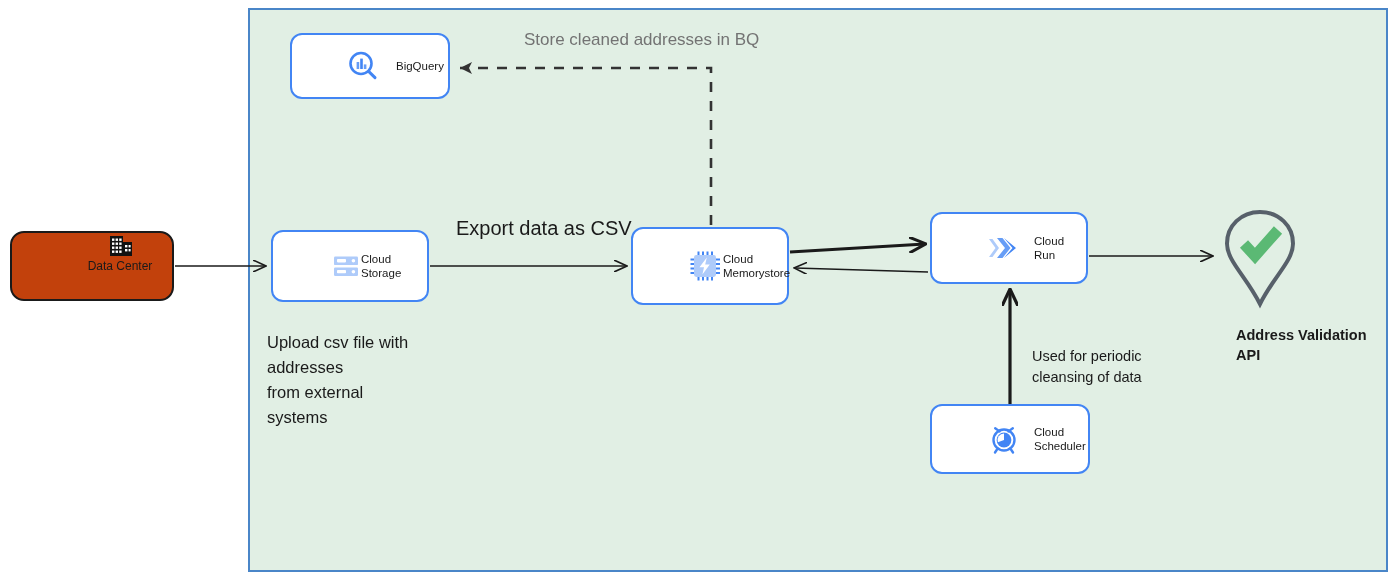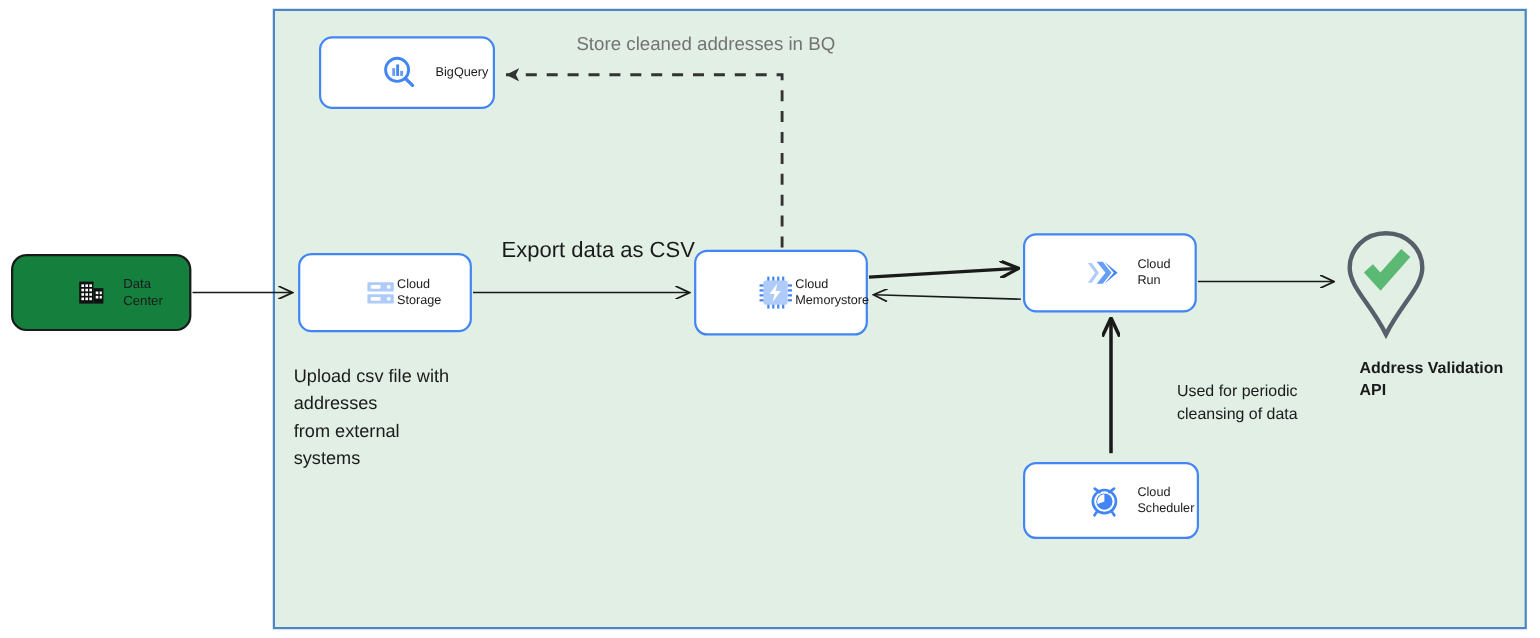--- a/index.html
+++ b/index.html
@@ -54,44 +54,45 @@
     line-height: 1.25;
     white-space: pre-line;
   }
 
   
   #node-datacenter {
     left: 10px;
     top: 231px;
     width: 164px;
     height: 70px;
-    background: #15803d;
+    background: #c2410c;
     border: 2px solid #1a1a1a;
     border-radius: 14px;
+    flex-direction: column;
   }
   #node-datacenter .node-icon { margin-left: 18px; }
   #node-datacenter .node-label { margin-left: 16px; font-size: 12px; }
 
   #node-bigquery   { left: 290px;  top: 33px;  width: 160px; height: 66px; }
   #node-bigquery .node-icon  { margin-left: 14px; }
   #node-bigquery .node-label { margin-left: 16px; }
 
   #node-storage    { left: 271px;  top: 230px; width: 158px; height: 72px; }
   #node-storage .node-icon   { margin-left: 18px; }
   #node-storage .node-label  { }
 
   #node-memorystore{ left: 631px;  top: 227px; width: 158px; height: 78px; }
   #node-memorystore .node-icon  { margin-left: 16px; }
   #node-memorystore .node-label { margin-left: 2px; }
 
   #node-cloudrun   { left: 930px;  top: 212px; width: 158px; height: 72px; }
   #node-cloudrun .node-icon  { margin-left: 14px; }
   #node-cloudrun .node-label { margin-left: 14px; }
 
-  #node-scheduler  { left: 930px;  top: 420px; width: 160px; height: 70px; }
+  #node-scheduler  { left: 930px;  top: 404px; width: 160px; height: 70px; }
   #node-scheduler .node-icon  { margin-left: 16px; }
   #node-scheduler .node-label { margin-left: 14px; }
 
   
   #node-addressapi {
     left: 1218px;
     top: 206px;
     width: 180px;
     height: 160px;
     font-weight: bold;
@@ -119,21 +120,21 @@
   }
   #annot-upload {
     left: 267px; top: 330px; width: 230px;
     font-size: 16.5px; line-height: 1.52;
   }
   #annot-parse {
     left: 609px; top: 330px; width: 250px;
     font-size: 16.5px; line-height: 1.52;
   }
   #annot-scheduler {
-    left: 1070px; top: 346px; width: 200px;
+    left: 1032px; top: 346px; width: 200px;
     font-size: 14.5px; line-height: 1.45;
   }
   #edge-label-store {
     left: 524px; top: 30px;
     font-size: 17px; color: #737373; white-space: nowrap;
   }
   #edge-label-export {
     left: 456px; top: 217px;
     font-size: 20px; color: #1a1a1a; white-space: nowrap;
   }

